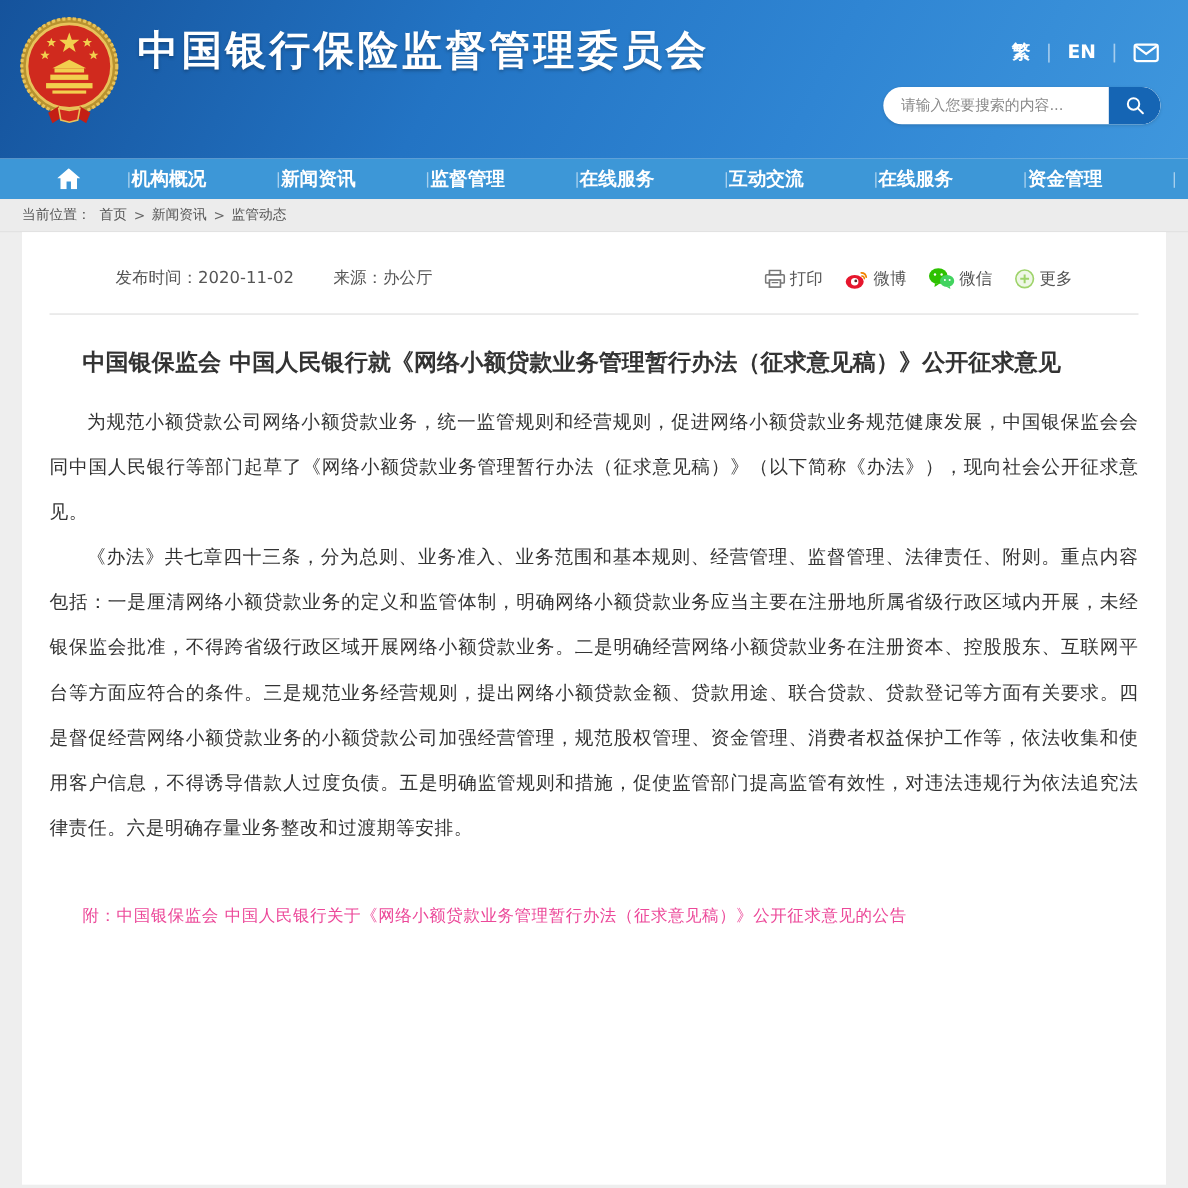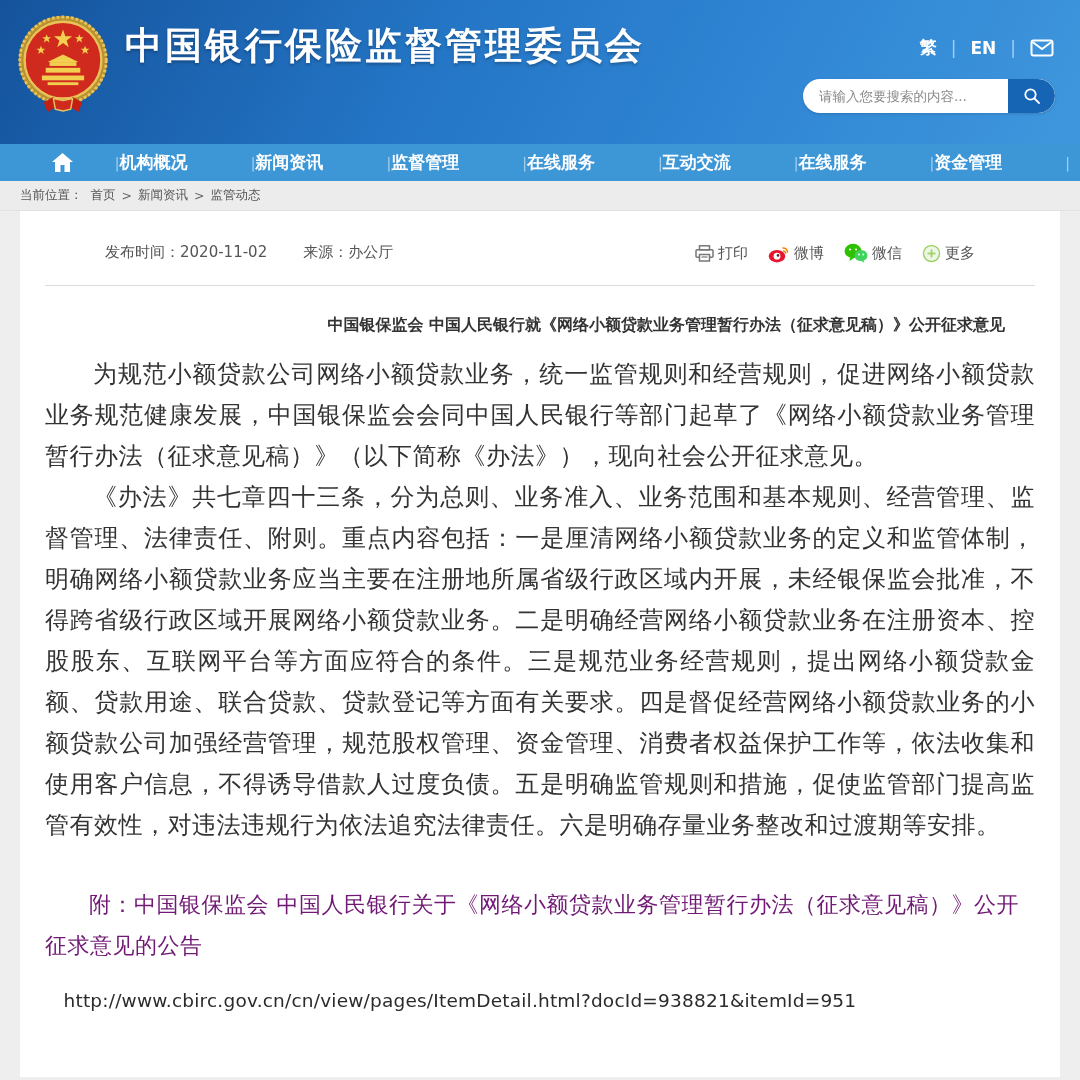--- a/index.html
+++ b/index.html
@@ -92,31 +92,31 @@
     display: flex; justify-content: space-between; align-items: flex-start;
     padding: 0 60px 0 60px; font-size: 15px; color: #555;
   }
   .meta-left { display: flex; gap: 36px; }
   .share-row { display: flex; align-items: center; gap: 20px; margin-left: 26px; }
   .share-item { display: flex; align-items: center; gap: 4px; cursor: pointer; color: #555; }
   .divider { border: none; border-top: 1px solid #dcdcdc; margin: 22px 0 0 0; }
 
   .article-title {
     margin: 24px 30px 6px 30px;
-    text-align: right; color: #333;
-    font-size: 16px; font-weight: bold; line-height: 1.9;
+    text-align: left; color: #333;
+    font-size: 21px; font-weight: bold; line-height: 1.9;
   }
   .article-body { padding: 8px 0 0 0; }
   .article-body p {
-    font-size: 24px; color: #333; line-height: 41px;
+    font-size: 17px; color: #333; line-height: 41px;
     text-indent: 2em; text-align: justify; letter-spacing: 0.5px;
   }
   .attachment-block { margin-top: 38px; }
   .attachment-line {
-    font-size: 22px; color: #701a75; line-height: 41px;
+    font-size: 15px; color: #ec4899; line-height: 41px;
     text-indent: 2em; letter-spacing: 0.5px;
   }
   .url-line {
     font-size: 18.5px; color: #2b2b2b; line-height: 41px;
     text-indent: 1em; margin-top: 14px; letter-spacing: 0.2px;
     word-break: break-all;
   }
 </style>
 </head>
 <body>
@@ -260,16 +260,15 @@
 
   <hr class="divider">
 
   <h1 class="article-title">中国银保监会 中国人民银行就《网络小额贷款业务管理暂行办法（征求意见稿）》公开征求意见</h1>
 
   <div class="article-body">
     <p>为规范小额贷款公司网络小额贷款业务，统一监管规则和经营规则，促进网络小额贷款业务规范健康发展，中国银保监会会同中国人民银行等部门起草了《网络小额贷款业务管理暂行办法（征求意见稿）》（以下简称《办法》），现向社会公开征求意见。</p>
     <p>《办法》共七章四十三条，分为总则、业务准入、业务范围和基本规则、经营管理、监督管理、法律责任、附则。重点内容包括：一是厘清网络小额贷款业务的定义和监管体制，明确网络小额贷款业务应当主要在注册地所属省级行政区域内开展，未经银保监会批准，不得跨省级行政区域开展网络小额贷款业务。二是明确经营网络小额贷款业务在注册资本、控股股东、互联网平台等方面应符合的条件。三是规范业务经营规则，提出网络小额贷款金额、贷款用途、联合贷款、贷款登记等方面有关要求。四是督促经营网络小额贷款业务的小额贷款公司加强经营管理，规范股权管理、资金管理、消费者权益保护工作等，依法收集和使用客户信息，不得诱导借款人过度负债。五是明确监管规则和措施，促使监管部门提高监管有效性，对违法违规行为依法追究法律责任。六是明确存量业务整改和过渡期等安排。</p>
     <div class="attachment-block">
       <div class="attachment-line">附：中国银保监会 中国人民银行关于《网络小额贷款业务管理暂行办法（征求意见稿）》公开征求意见的公告</div>
-      <div class="url-line">http://www.cbirc.gov.cn/cn/view/pages/ItemDetail.html?docId=938821&amp;itemId=951</div>
     </div>
   </div>
 </div>
 
 </body></html>

